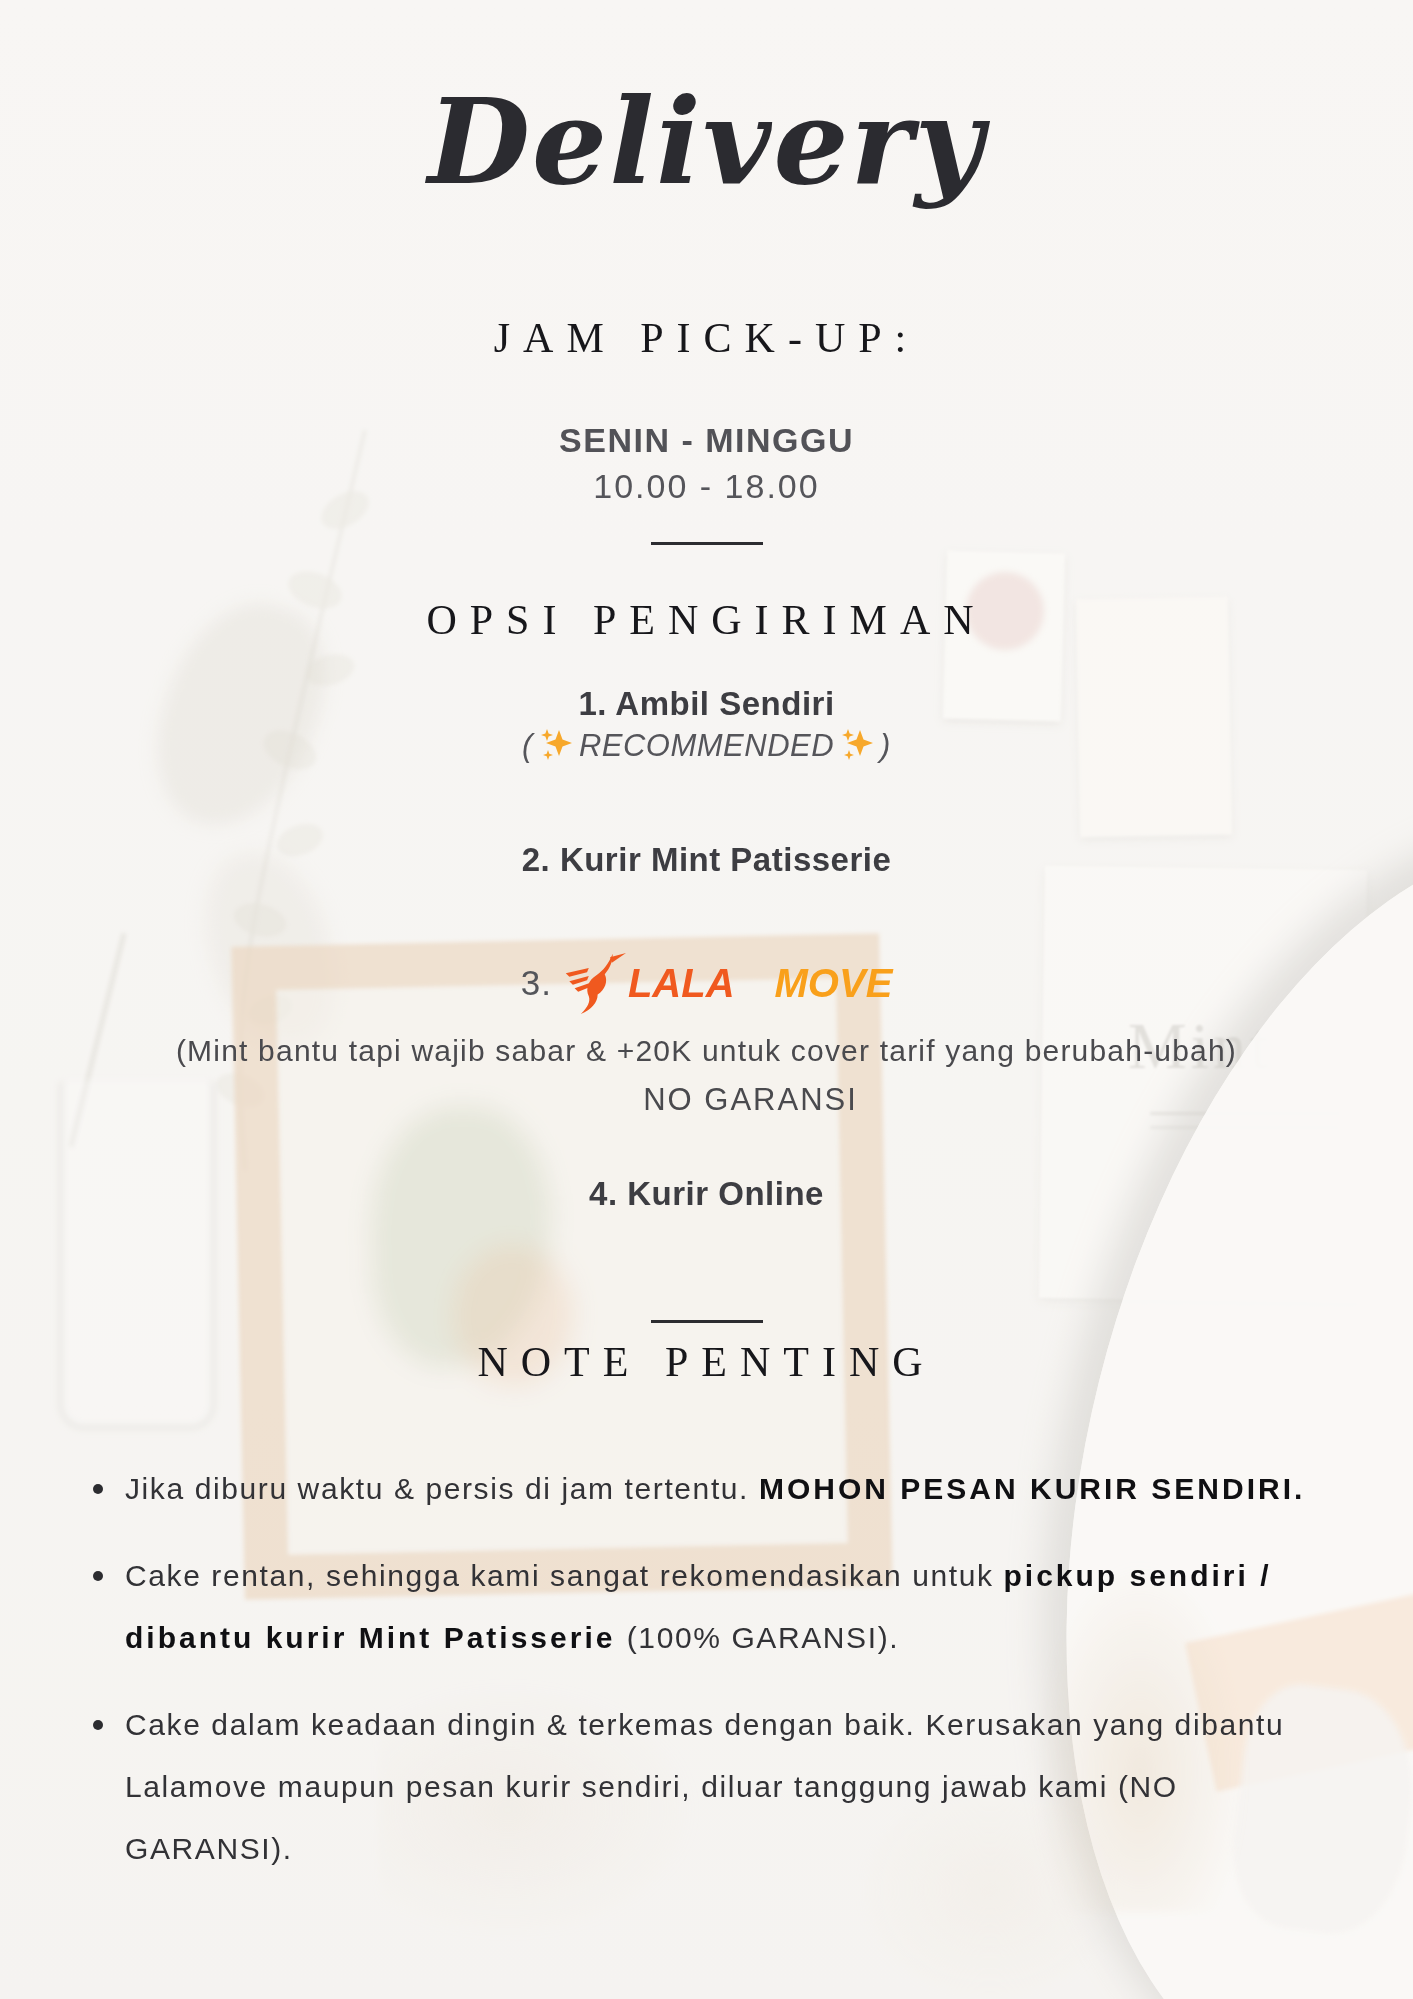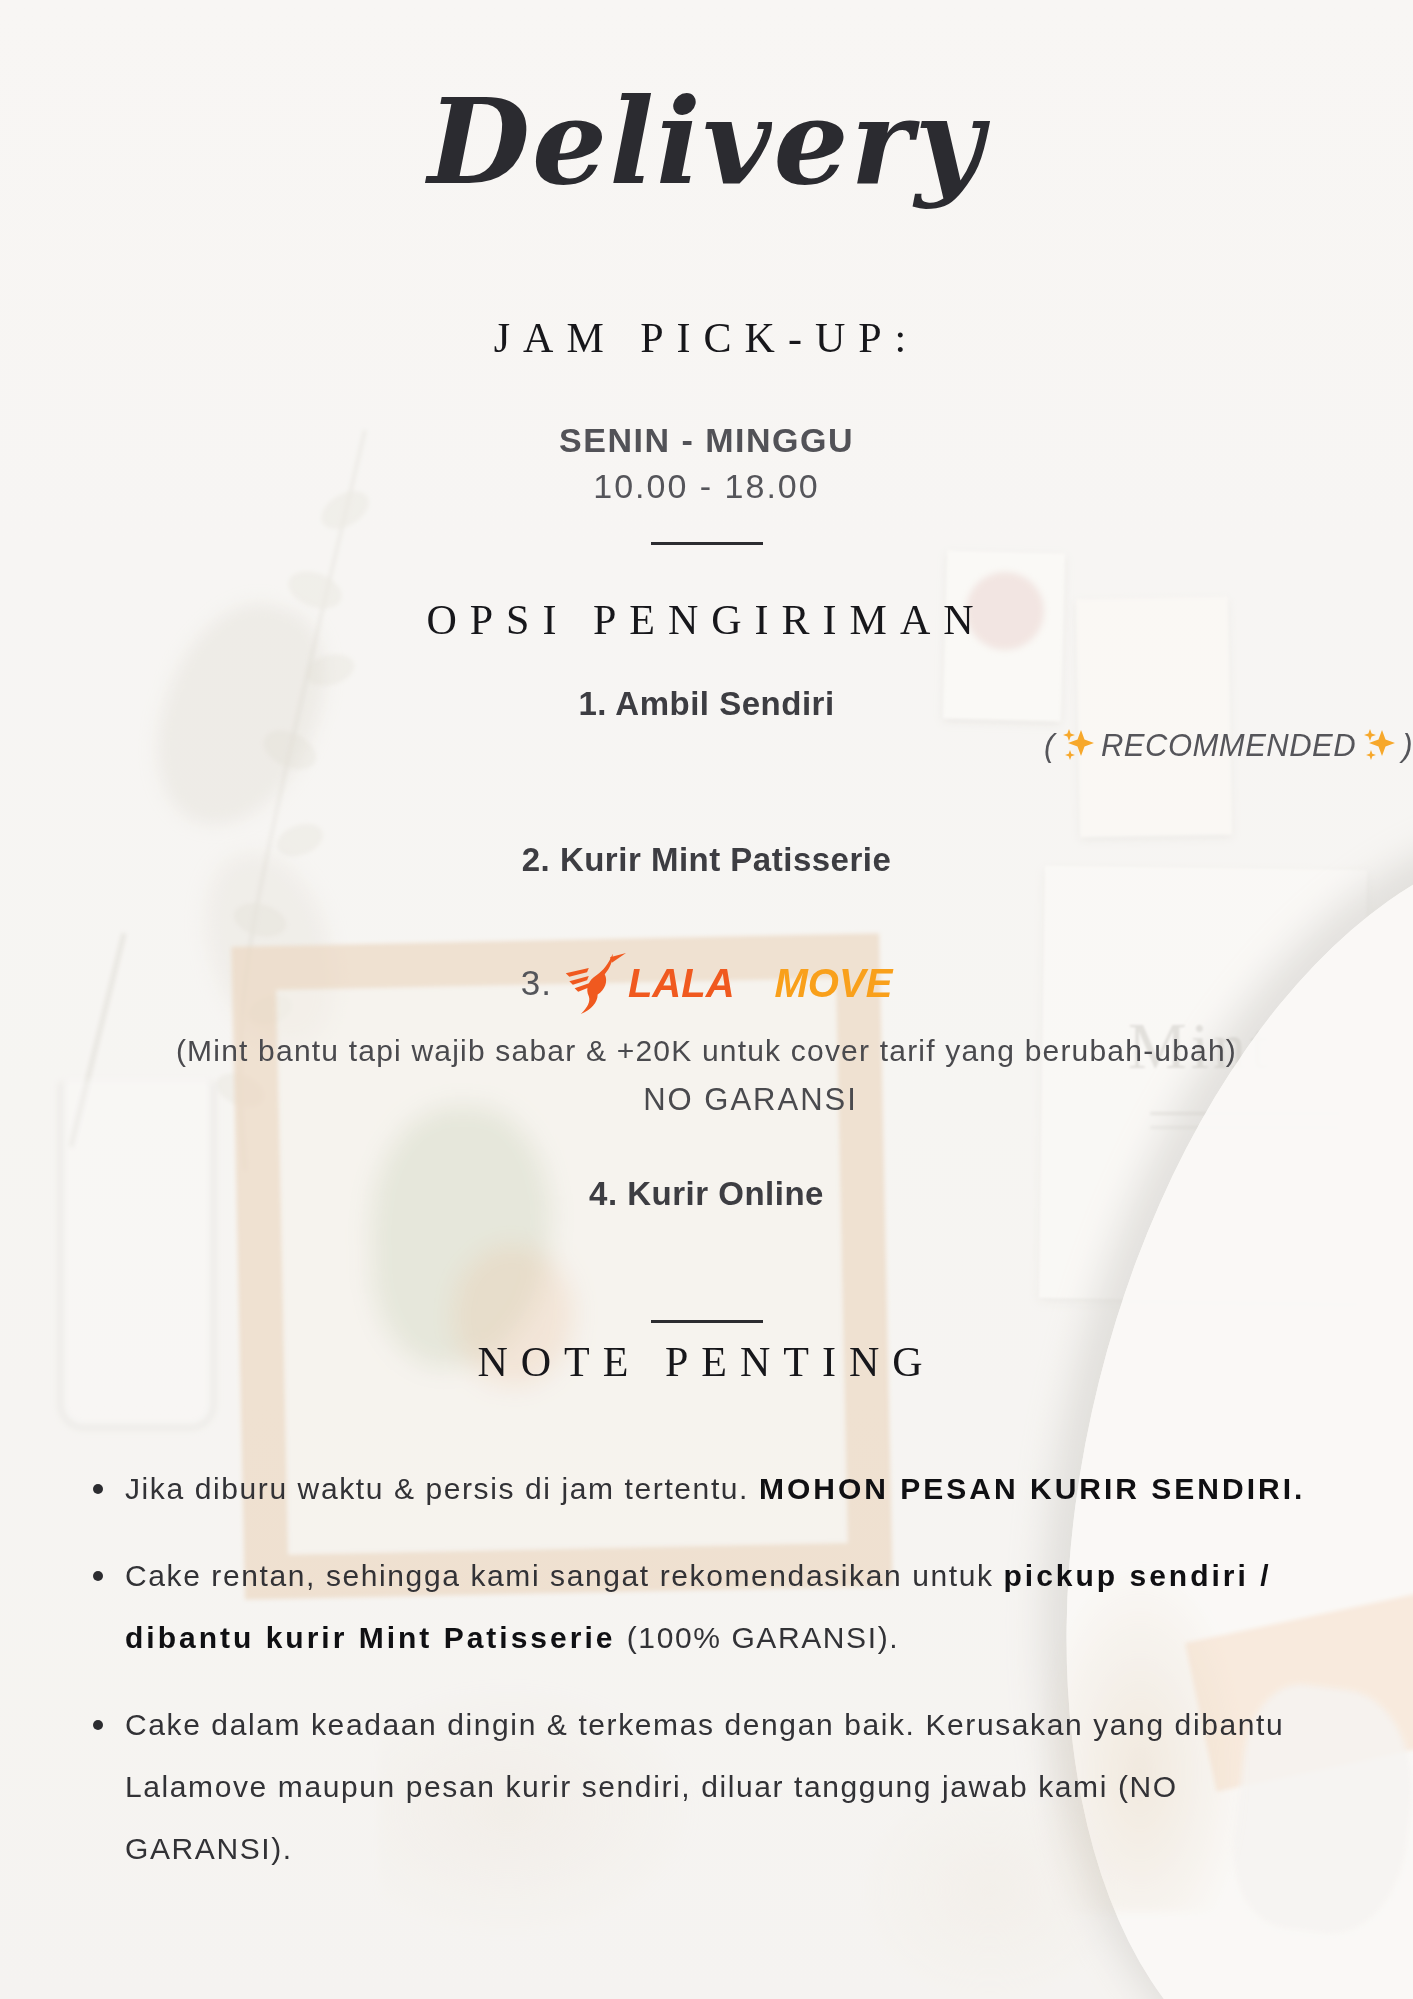--- a/index.html
+++ b/index.html
@@ -46,21 +46,21 @@
   }
   .h-pickup{top:314px;}
   .h-opsi{top:596px;}
   .h-note{top:1338px;}
   .days{top:421px;font-size:34px;font-weight:700;letter-spacing:1.5px;color:#525257;}
   .hours{top:467px;font-size:34px;letter-spacing:2px;color:#55555a;}
   .divider{position:absolute;left:calc(50% - 56px);width:112px;height:3px;background:#2c2c30;}
   .div1{top:542px;}
   .div2{top:1320px;}
   .opt-title{font-size:33px;font-weight:700;letter-spacing:.5px;color:#3d3d42;}
-  .opt-note{font-size:31px;font-style:italic;color:#55555a;letter-spacing:.5px;text-align:right;}
+  .opt-note{font-size:31px;font-style:italic;color:#55555a;letter-spacing:.5px;}
   .o1t{top:685px;} .o1n{top:728px;}
   .o2t{top:841px;} .o2n{top:884px;}
   .o4t{top:1175px;}
   .o4n{top:1221px;font-style:normal;color:#47474c;font-size:32px;letter-spacing:1px;}
   .opt3-row{top:952px;display:flex;justify-content:center;align-items:center;gap:10px;}
   .opt3-num{font-size:35px;color:#54555a;letter-spacing:1px;}
   .lalamove{display:inline-flex;align-items:center;}
   .lala-text{font-style:italic;font-weight:800;font-size:40px;letter-spacing:0;}
   .lala{color:#F0591F;} .move{color:#F9A01B;margin-left:40px;}
   .o3c{top:1034px;font-size:30px;color:#4a4a4e;letter-spacing:1.2px;}

